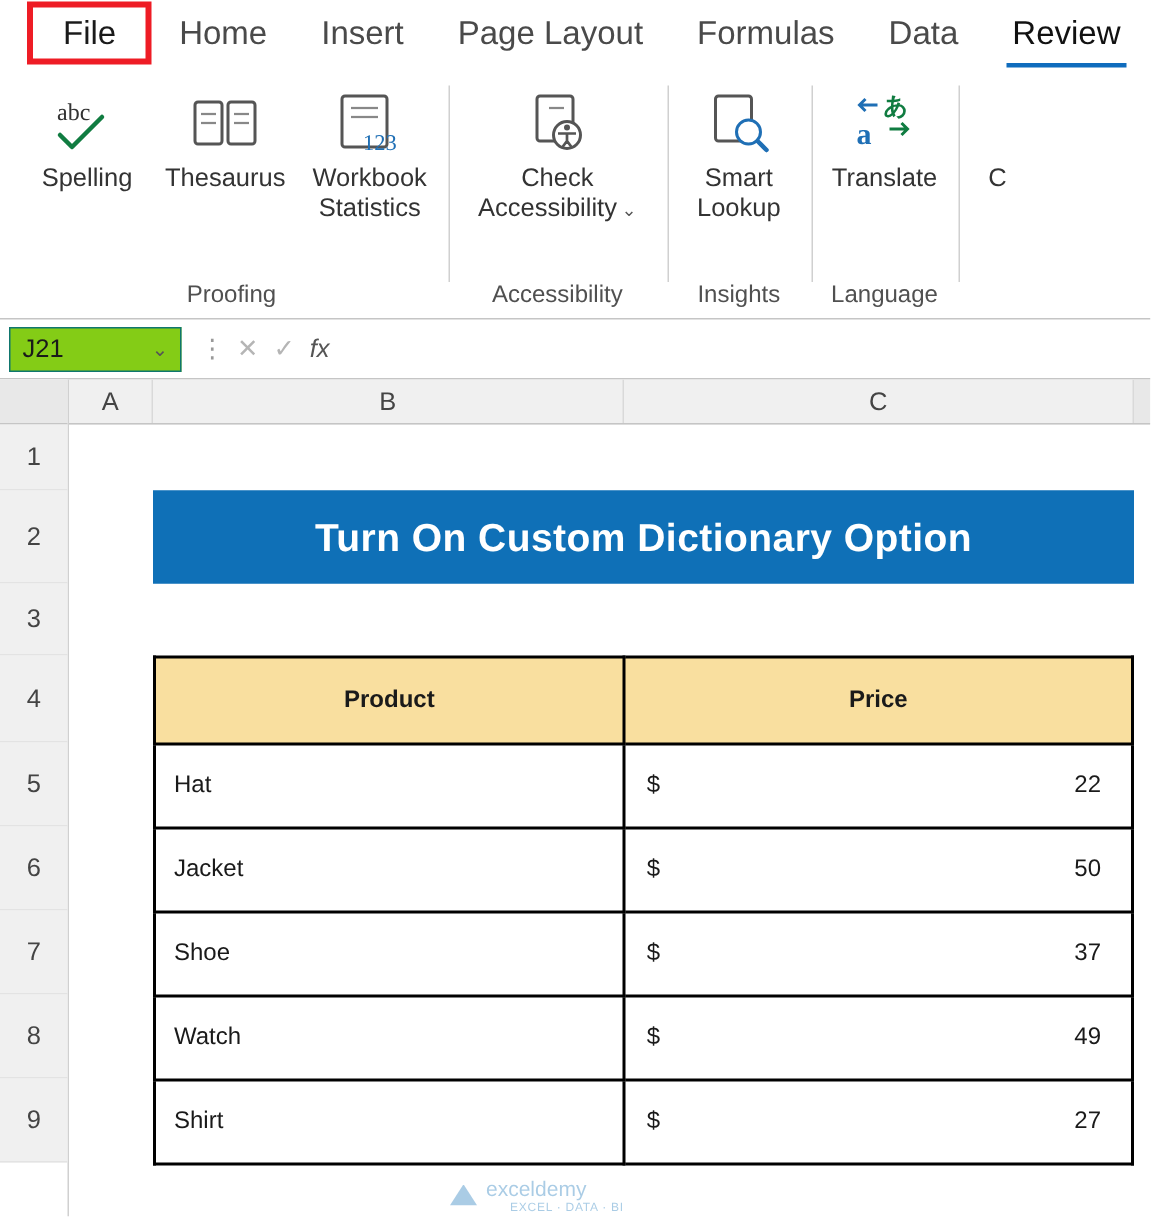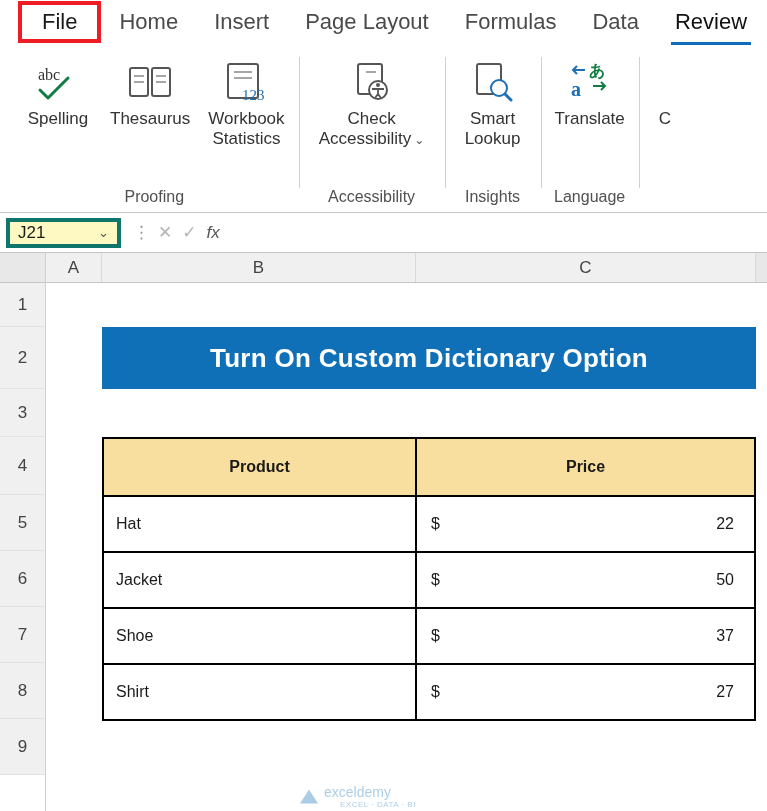--- a/index.html
+++ b/index.html
@@ -108,27 +108,27 @@
     display: flex;
     align-items: center;
     height: 40px;
     border-bottom: 1px solid #c5c5c5;
     padding: 4px 6px;
     gap: 6px;
   }
   .name-box {
     width: 115px;
     height: 30px;
-    border: 4px solid #0f766e;
+    border: 1px solid #0f766e;
     display: flex;
     align-items: center;
     padding: 0 8px;
     font-size: 17px;
     justify-content: space-between;
-    background: #fef9c3;
+    background: #84cc16;
   }
   .nb-arrow { font-size: 13px; color: #555; }
   .fx-sep {
     display: flex;
     align-items: center;
     gap: 10px;
     padding: 0 6px;
     color: #888;
     font-size: 17px;
   }
@@ -450,20 +450,24 @@
         </tr>
         <tr>
           <td class="prod">Jacket</td>
           <td class="price"><span class="cur">$</span><span>50</span></td>
         </tr>
         <tr>
           <td class="prod">Shoe</td>
           <td class="price"><span class="cur">$</span><span>37</span></td>
         </tr>
         <tr>
+          <td class="prod">Watch</td>
+          <td class="price"><span class="cur">$</span><span>49</span></td>
+        </tr>
+        <tr>
           <td class="prod">Shirt</td>
           <td class="price"><span class="cur">$</span><span>27</span></td>
         </tr>
       </tbody>
         </table>
 
     </div>
   </div>
 
   <div class="watermark">

